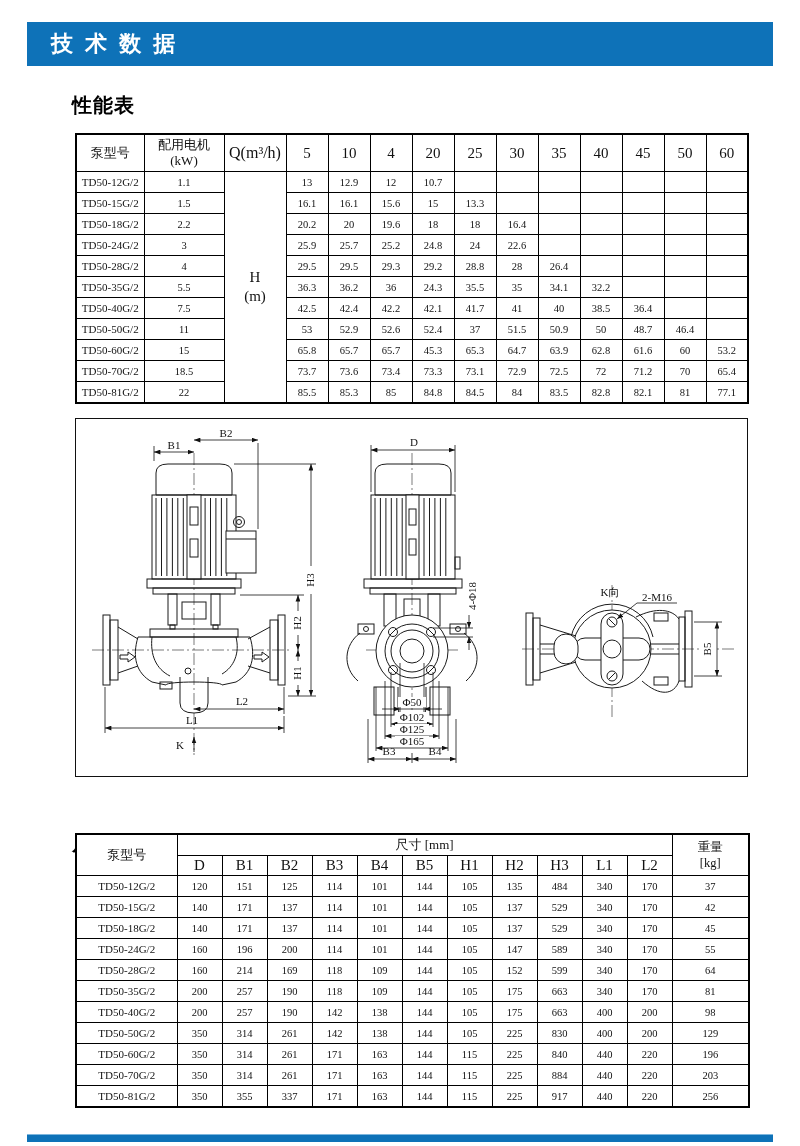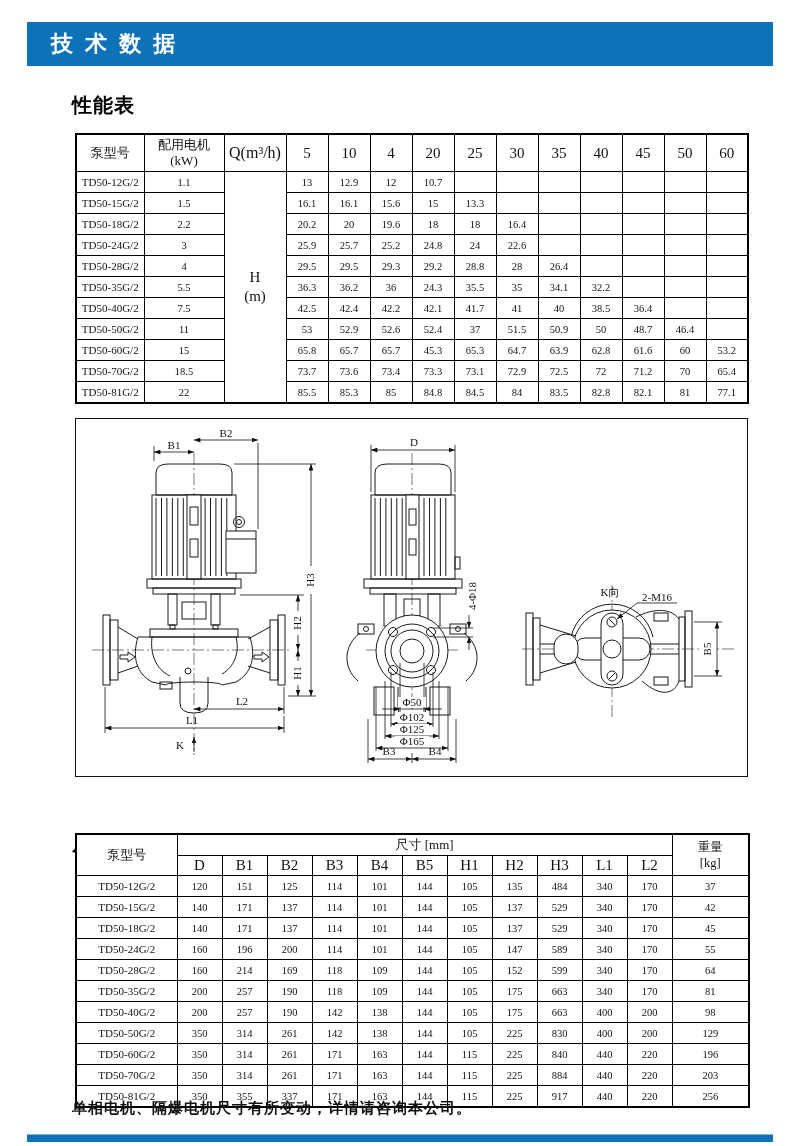--- a/index.html
+++ b/index.html
@@ -703,17 +703,16 @@
           <td>115</td>
           <td>225</td>
           <td>917</td>
           <td>440</td>
           <td>220</td>
           <td>256</td>
         </tr>
       </tbody>
   </table>
 
-  <p class="note">单相电机、隔爆电机尺寸有所变动，详情请咨询本公司。</p>
 
   <div class="bottom-bar"></div>
 
 </div>
 
 </body></html>

